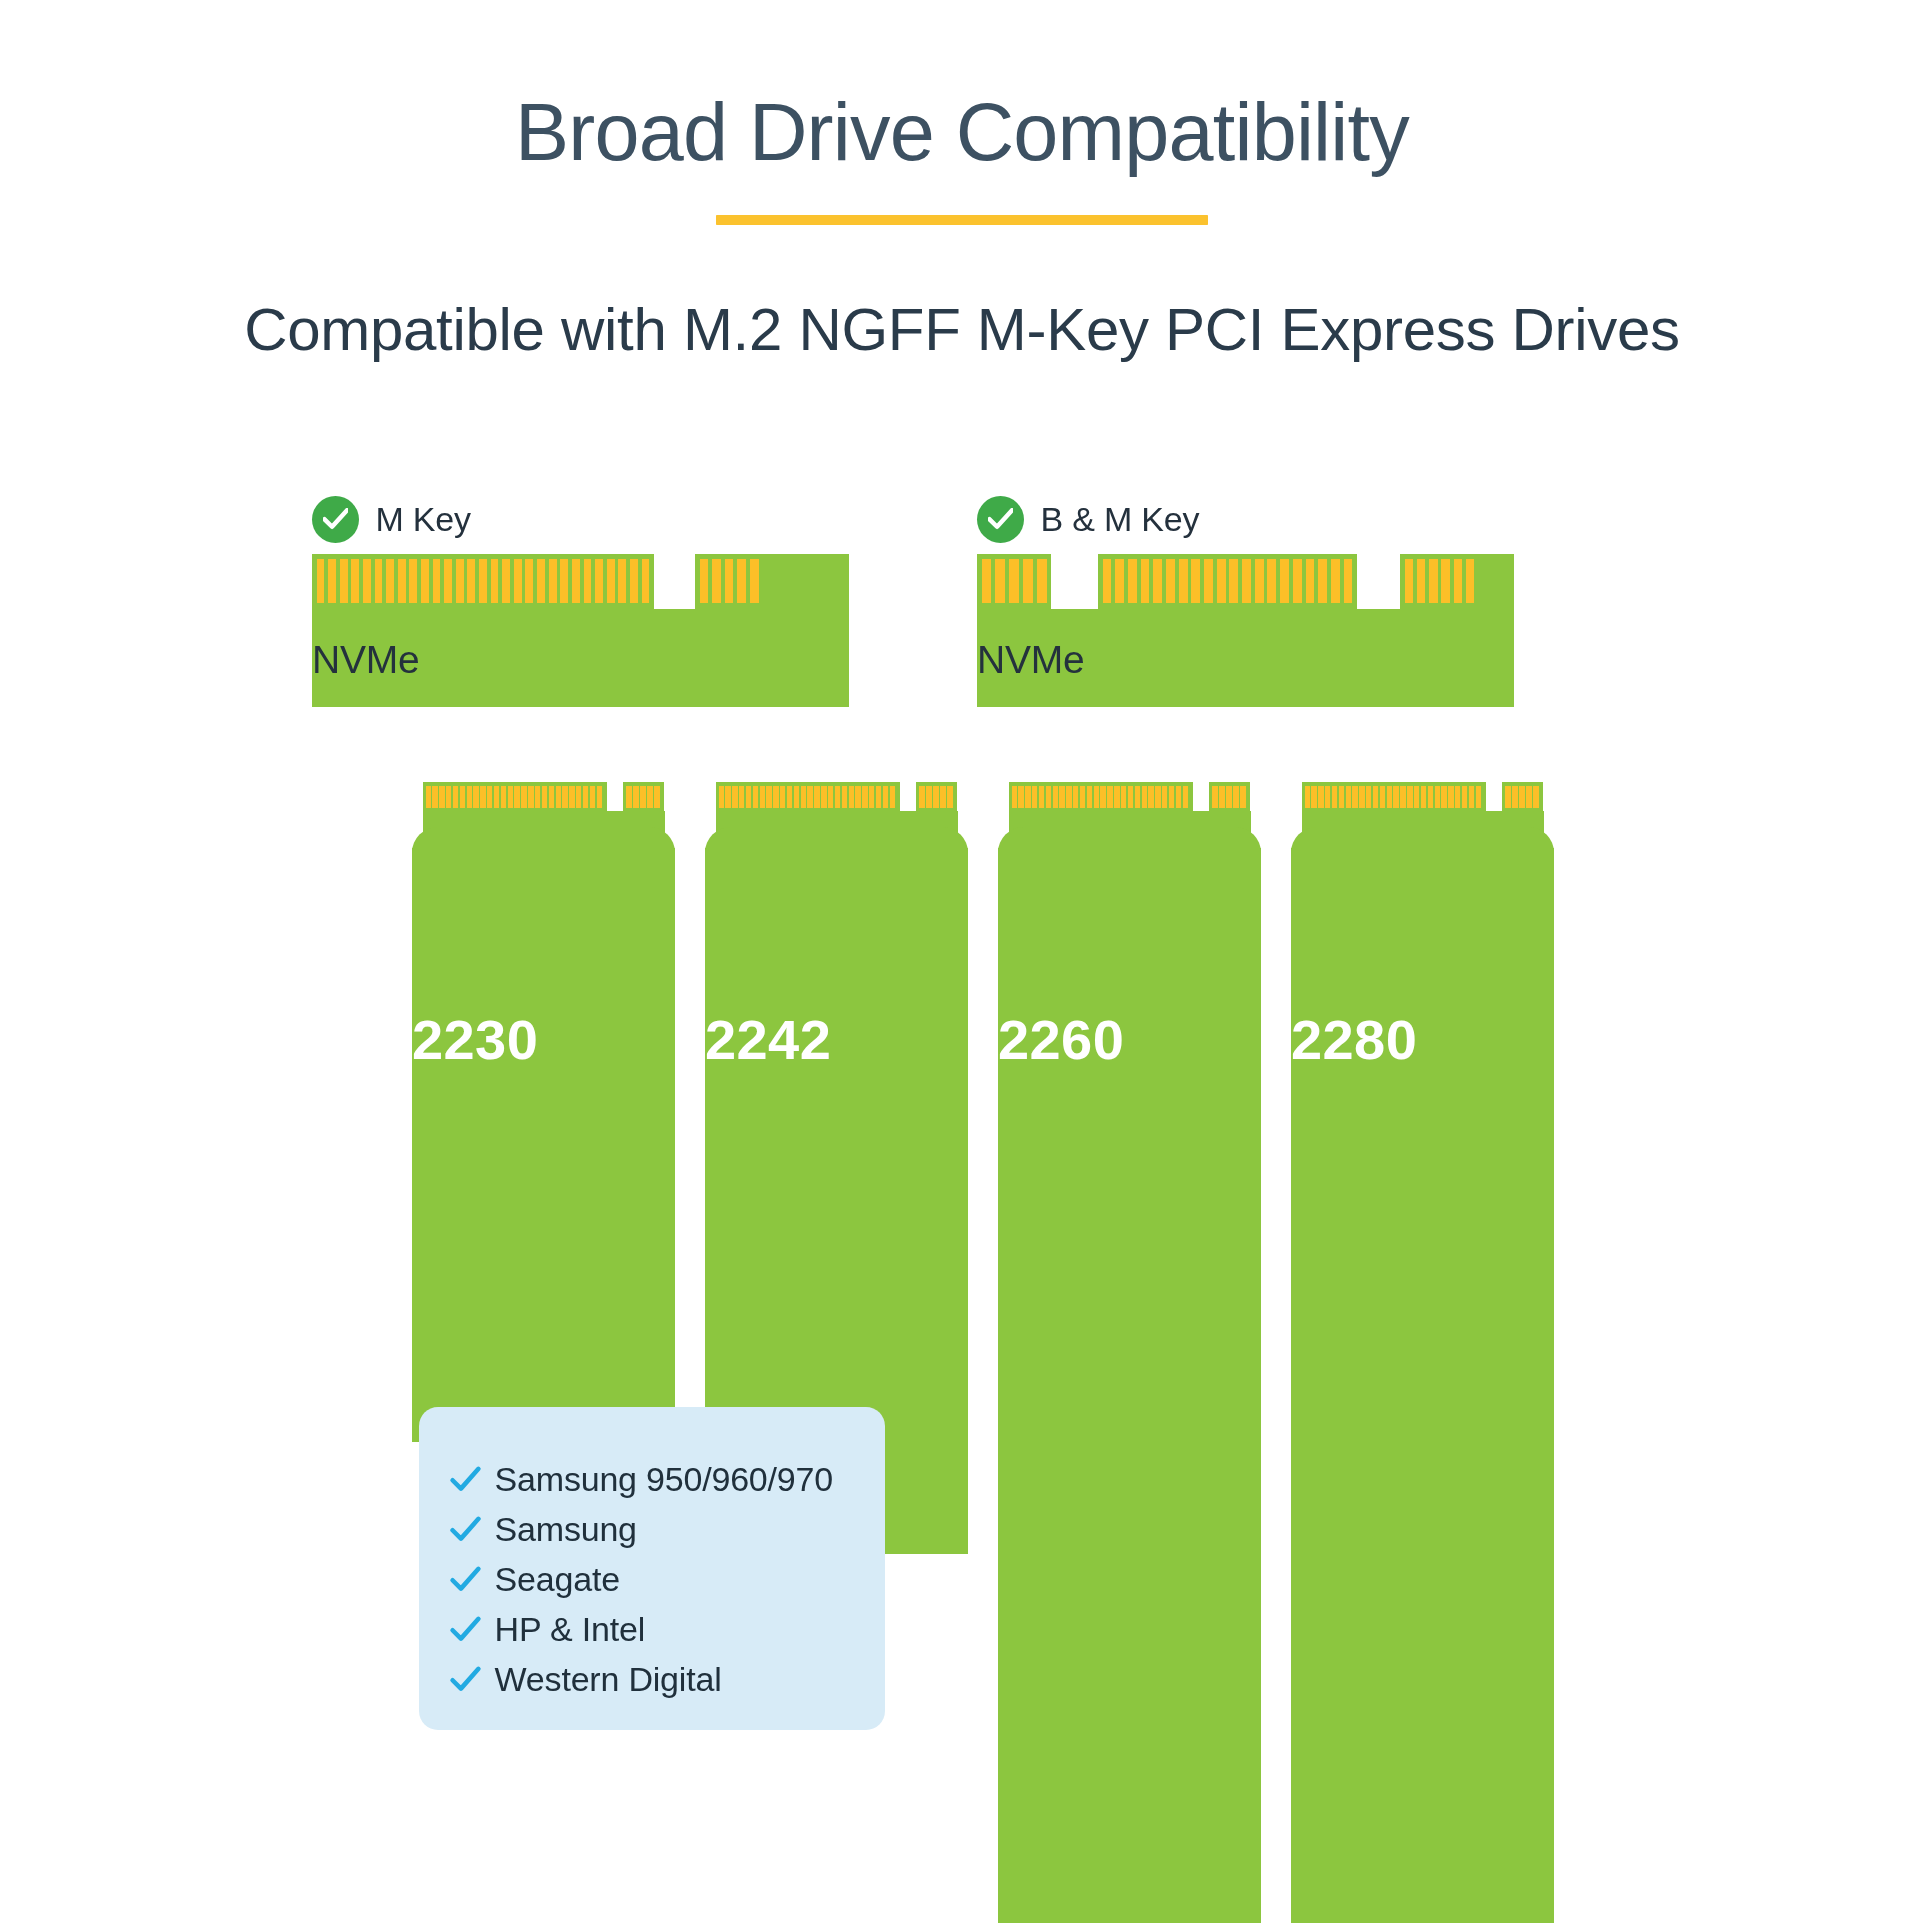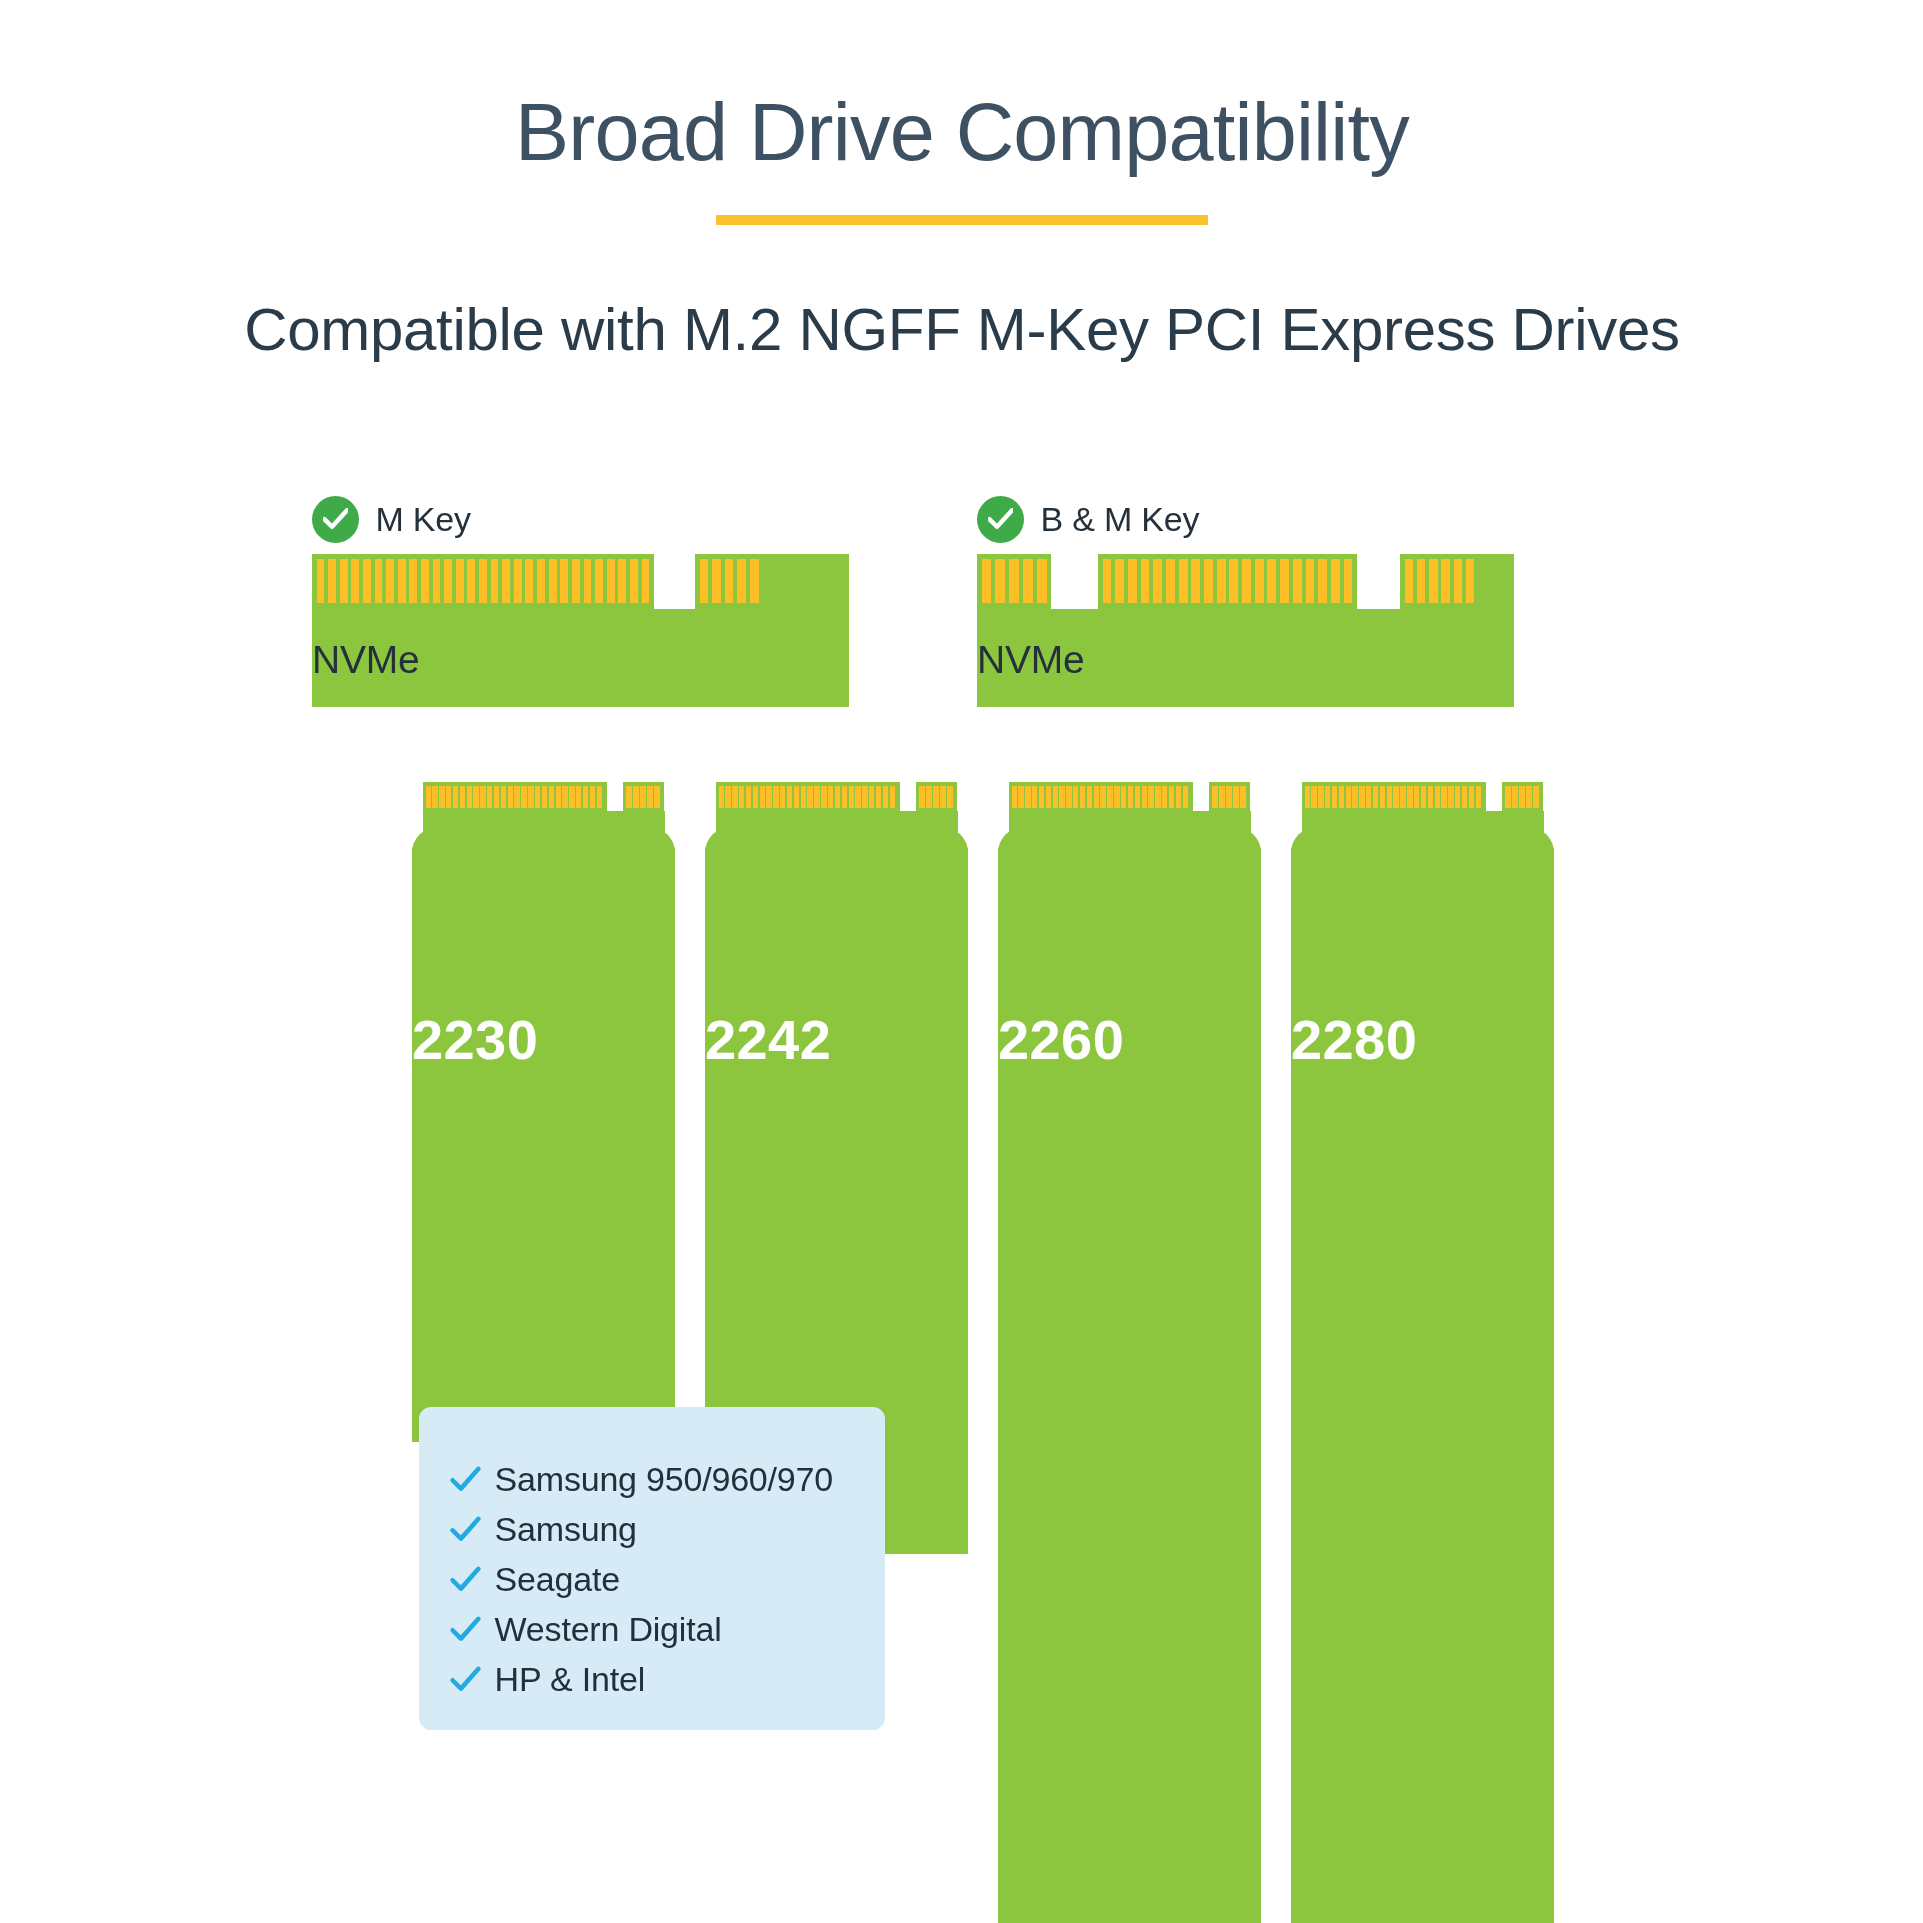--- a/index.html
+++ b/index.html
@@ -181,21 +181,21 @@
   }
 
   
   #brand-box {
     position: absolute;
     left: 419px;
     top: 1407px;
     width: 466px;
     height: 323px;
     background: #d7ebf7;
-    border-radius: 12px;
+    border-radius: 19px;
     box-sizing: border-box;
     padding: 47px 0 0 28.6px;
   }
   .brand-item {
     display: flex;
     align-items: center;
     height: 50px;
   }
   .brand-check {
     width: 35px; height: 35px;
@@ -554,26 +554,26 @@
     </span>
     <span class="brand-text">Seagate</span>
   </div>
 
   <div class="brand-item">
     <span class="brand-check">
       <svg width="35" height="35" viewBox="0 0 46 46" aria-hidden="true">
         <path d="M6 24 L17 35 L40 9" fill="none" stroke="#22aae2" stroke-width="6" stroke-linecap="round" stroke-linejoin="round"></path>
       </svg>
     </span>
-    <span class="brand-text">Western Digital</span>
+    <span class="brand-text">HP &amp; Intel</span>
   </div>
 
   <div class="brand-item">
     <span class="brand-check">
       <svg width="35" height="35" viewBox="0 0 46 46" aria-hidden="true">
         <path d="M6 24 L17 35 L40 9" fill="none" stroke="#22aae2" stroke-width="6" stroke-linecap="round" stroke-linejoin="round"></path>
       </svg>
     </span>
-    <span class="brand-text">HP &amp; Intel</span>
+    <span class="brand-text">Western Digital</span>
   </div>
 
 </div>
 
 
 </body></html>

